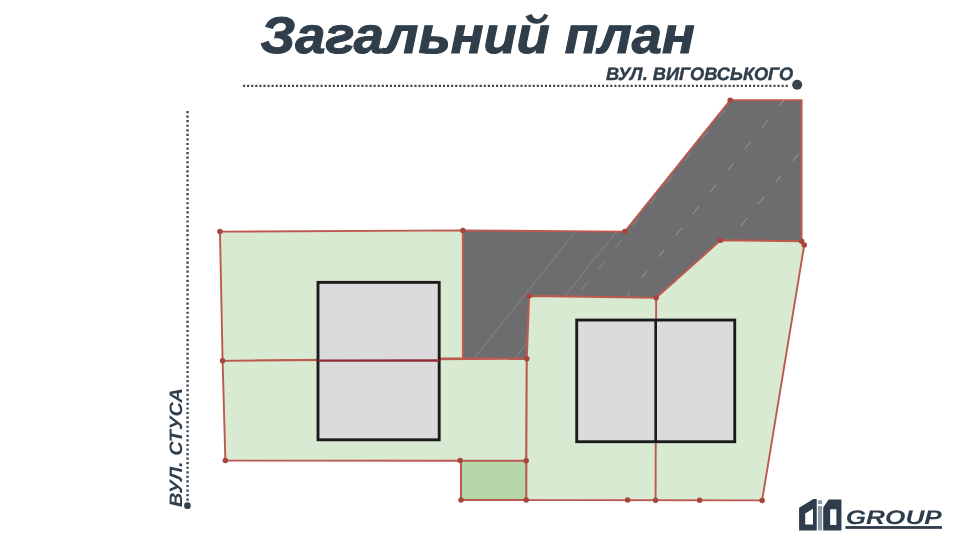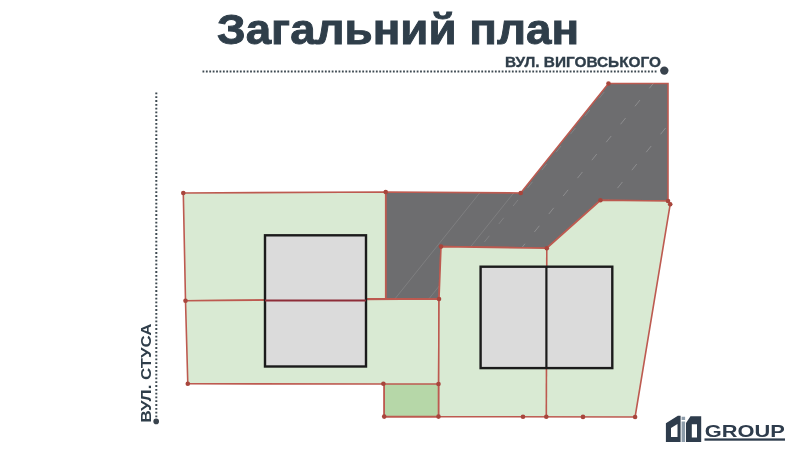--- a/index.html
+++ b/index.html
@@ -1,18 +1,18 @@
 <!DOCTYPE html>
 <html><head>
 <meta charset="utf-8">
 <style>
   html,body{margin:0;padding:0;}
   body{width:800px;height:450px;background:#ffffff;overflow:hidden;
        font-family:"Liberation Sans", sans-serif;}
-  .stage{position:relative;width:800px;height:380px;}
+  .stage{position:relative;width:800px;height:380px;font-style:italic;}
   svg{position:absolute;left:0;top:0;}
 </style>
 </head>
 <body>
 <div class="stage">
 <svg width="800" height="450" viewBox="0 0 800 450" font-family="'Liberation Sans', sans-serif">
   <defs>
     <clipPath id="roadclip">
       <polygon points="385.7,192 520.7,193 608.5,83.5 668,83.5 668,201 600.4,200.3 546.8,248.2 441,246.6 439,299 385.7,298.5"></polygon>
     </clipPath>

